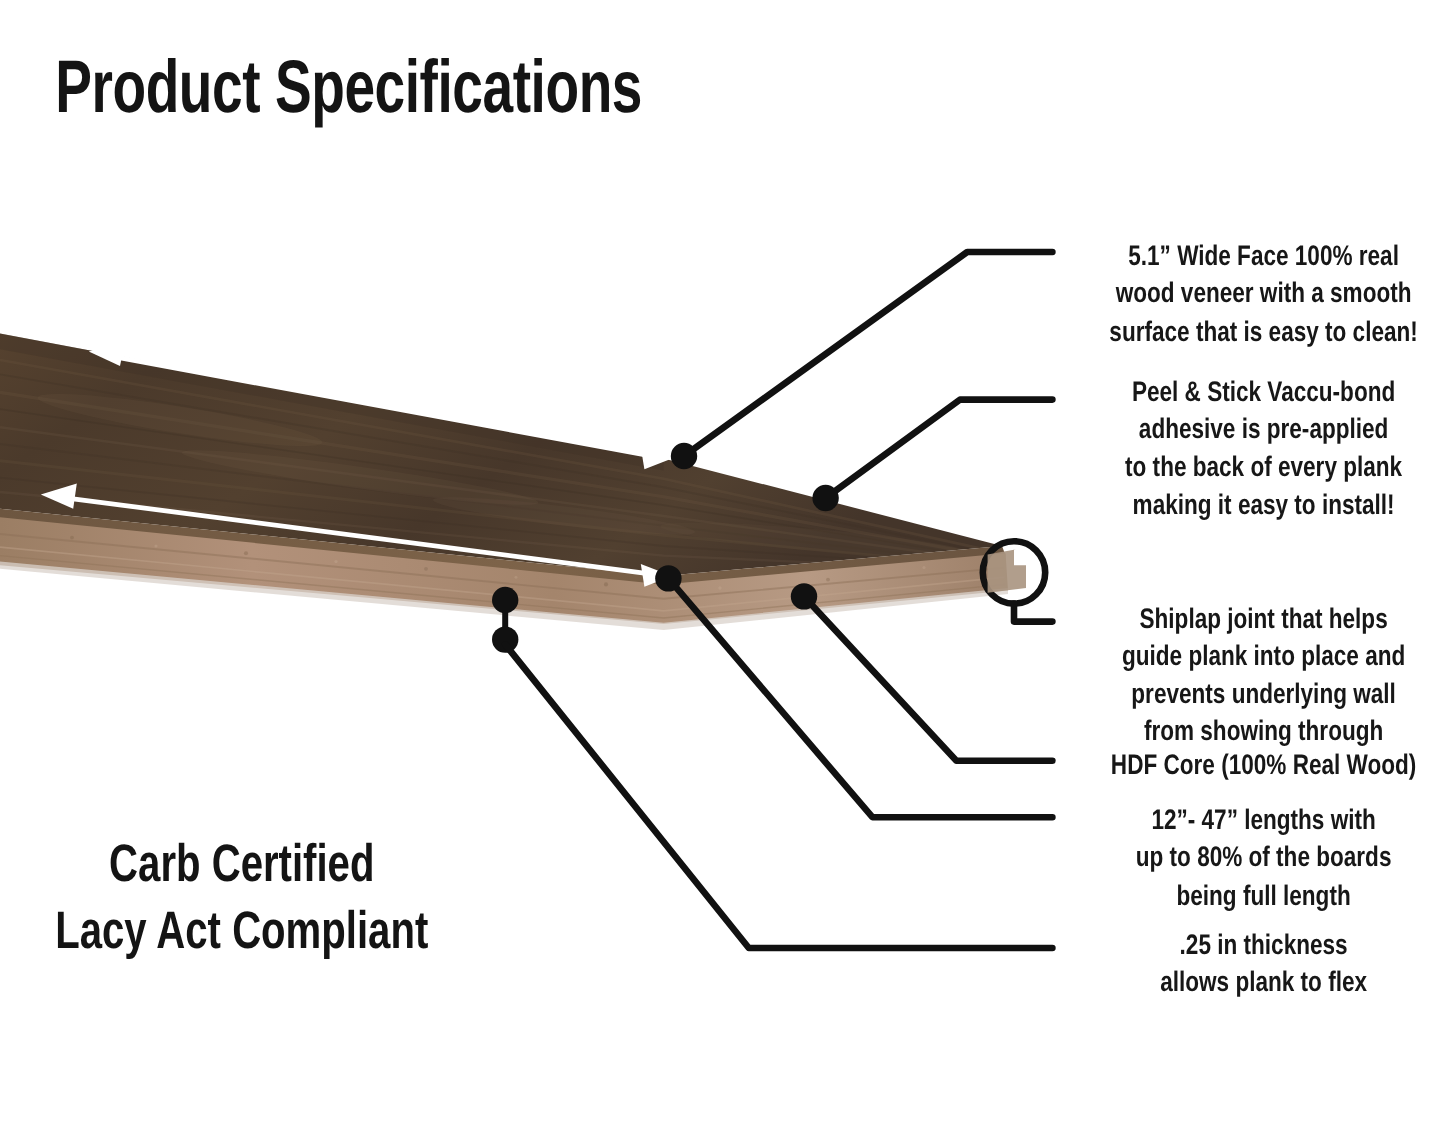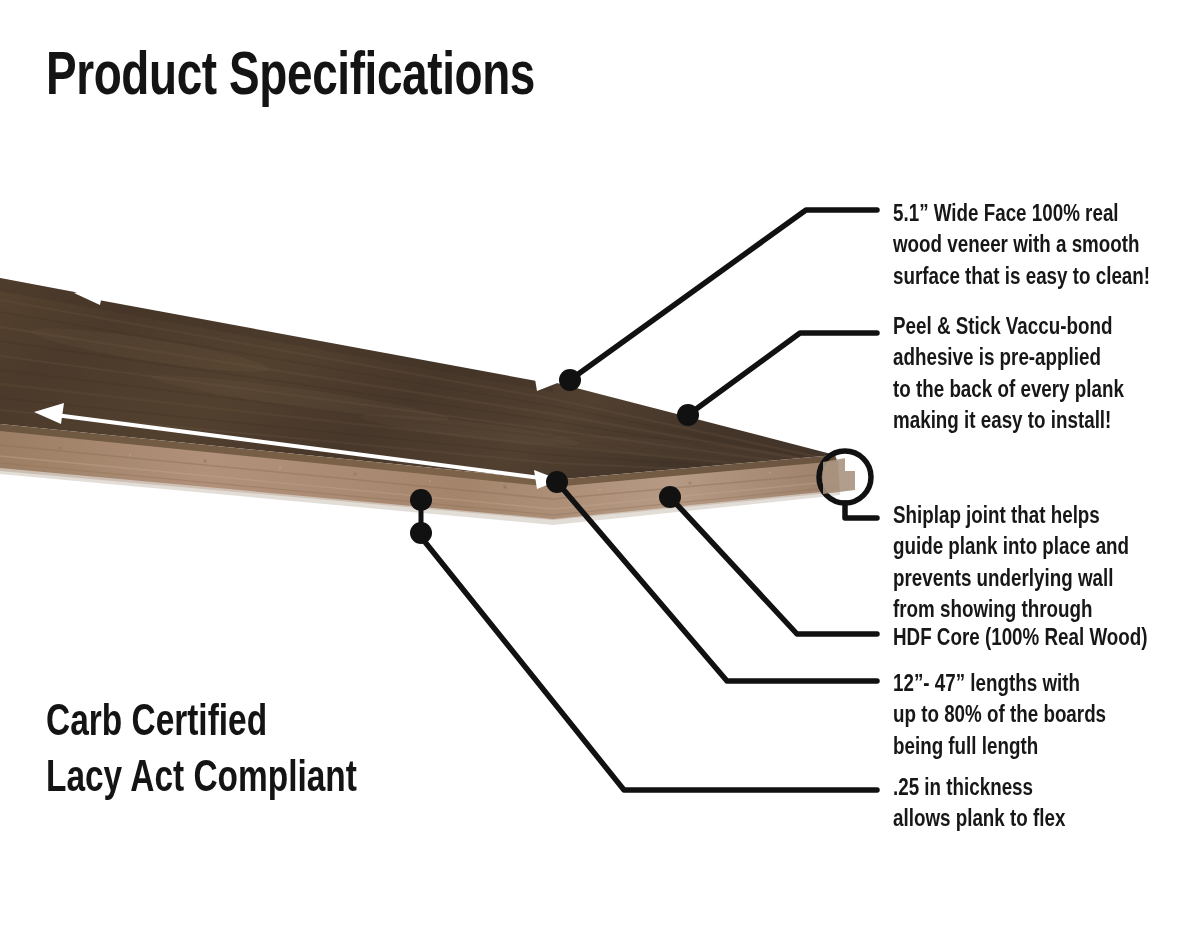--- a/index.html
+++ b/index.html
@@ -9,20 +9,21 @@
   }
   body {
     font-family: "Liberation Sans", sans-serif;
   }
   #page {
     position: relative;
     width: 1200px;
     height: 936px;
     background: #ffffff;
     overflow: hidden;
+    text-align: center;
   }
 
   
   #page-title {
     position: absolute;
     left: 46px;
     top: 42px;
     font-family: "Liberation Sans", sans-serif;
     font-weight: bold;
     font-size: 62px;

